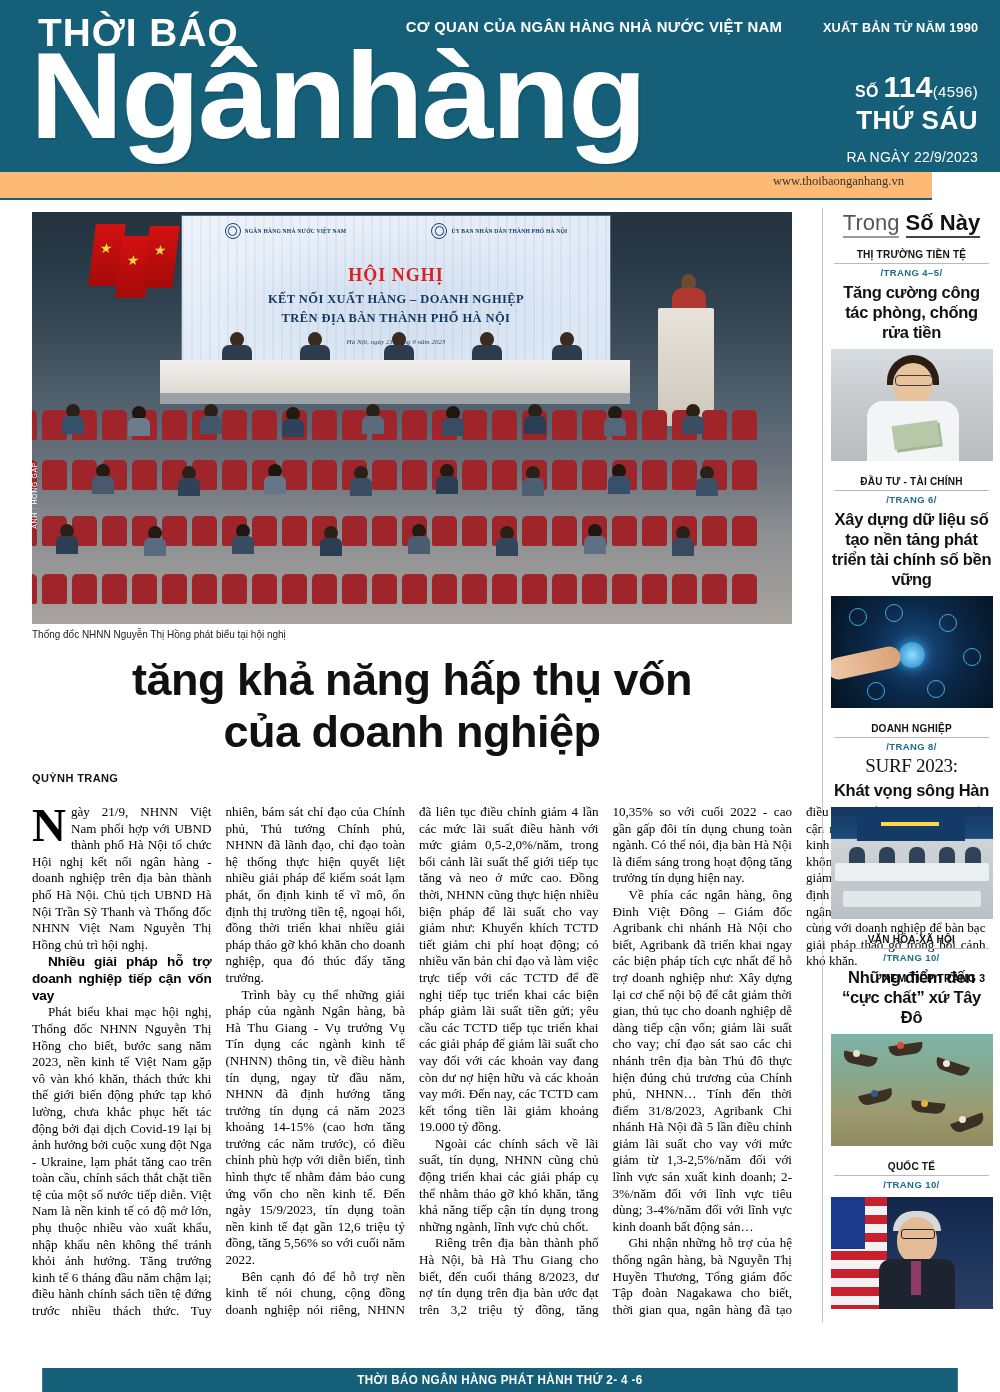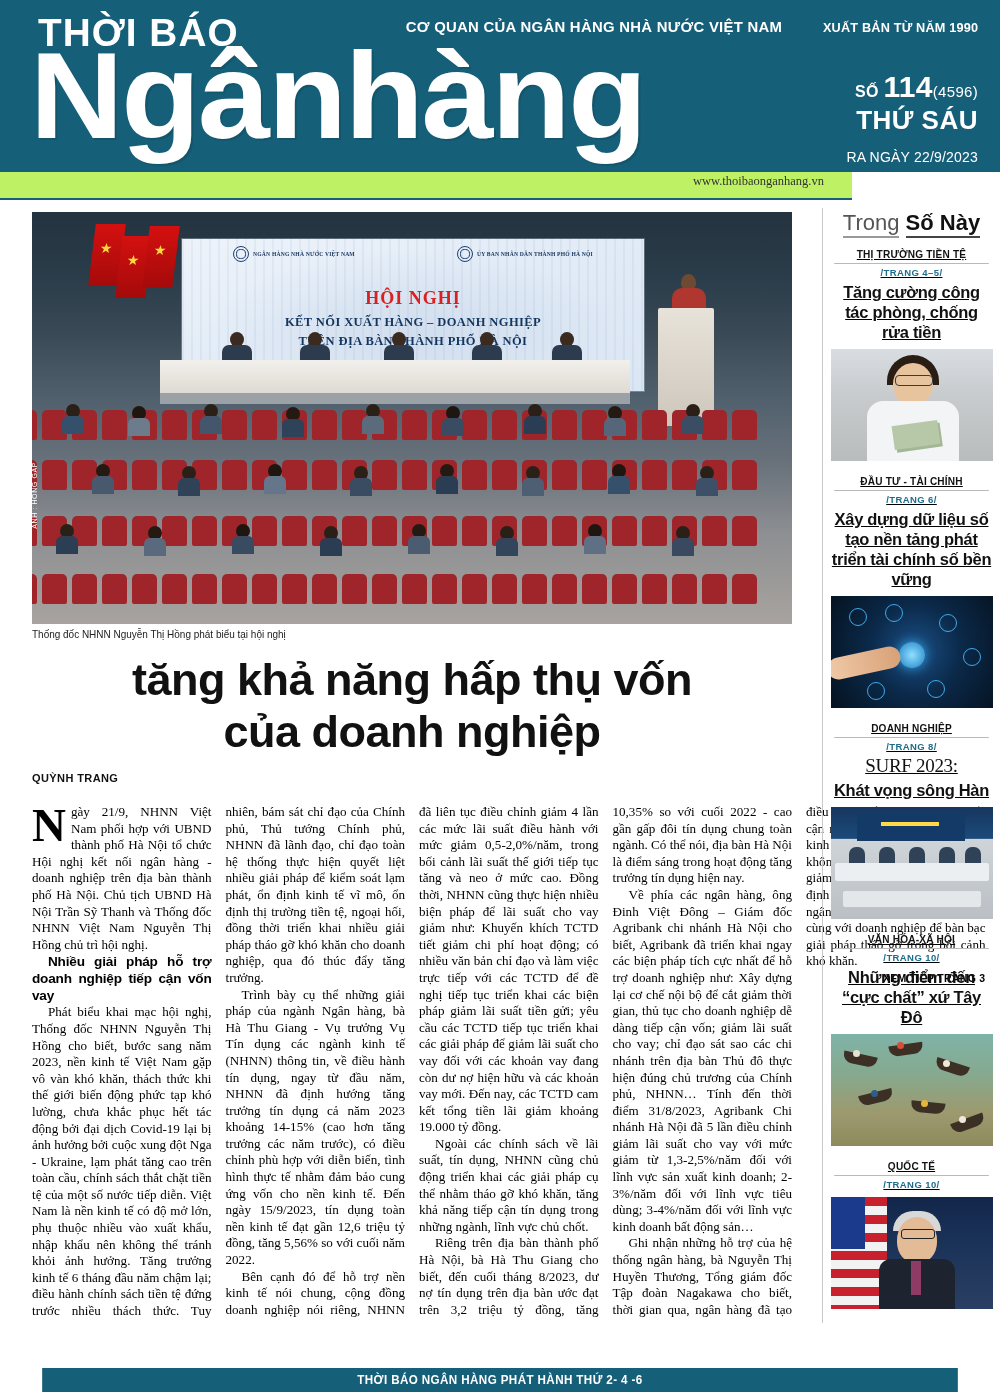--- a/index.html
+++ b/index.html
@@ -45,21 +45,21 @@
   .mh-issue{
     position:absolute;right:22px;top:70px;width:210px;text-align:right;
     font-family:"Liberation Sans",sans-serif;color:#fff;
   }
   .mh-issue .line1{font-size:16px;font-weight:bold;letter-spacing:.3px;}
   .mh-issue .line1 .num{font-size:30px;font-weight:bold;}
   .mh-issue .line1 .par{font-size:15px;font-weight:normal;}
   .mh-issue .line2{font-size:26px;font-weight:bold;margin-top:1px;letter-spacing:.5px;}
   .mh-issue .line3{font-size:14px;font-weight:normal;margin-top:13px;letter-spacing:.2px;}
   .mh-url-bar{
-    width:852px;height:26px;background:#bef264;position:relative;
+    width:932px;height:26px;background:#fdba74;position:relative;
     border-bottom:2px solid #165f78;
   }
   .mh-url{
     position:absolute;right:28px;top:2px;
     font-family:"Liberation Serif",serif;font-size:12.5px;color:#333;
   }
   
   .page{position:relative;width:1000px;}
   .main-col{
     position:absolute;left:0;top:0;width:820px;padding:12px 28px 0 32px;
@@ -77,24 +77,23 @@
     writing-mode:vertical-rl;transform:rotate(180deg);
     font-family:"Liberation Sans",sans-serif;font-size:7px;
     letter-spacing:.6px;color:#fff;z-index:5;
   }
   .photo{
     position:absolute;inset:0;
     background:
       linear-gradient(180deg,#23333f 0%,#2b3c4a 16%,#3a4a57 30%, #51616d 46%, #6b737c 62%, #8d8f92 78%, #a8a39f 100%);
   }
   .banner{
-    position:absolute;left:150px;top:4px;width:462px;height:152px;
+    position:absolute;left:150px;top:4px;width:428px;height:152px;
     background:linear-gradient(160deg,#eef3fa 0%,#e3ecf7 40%,#dbe6f4 100%);
     box-shadow:0 0 0 1px rgba(255,255,255,.25);
-    margin-top:23px;
   }
   .banner:before{
     content:"";position:absolute;inset:0;
     background:
       repeating-linear-gradient(90deg,rgba(120,150,185,.10) 0 2px,transparent 2px 9px),
       radial-gradient(ellipse at 50% 60%,rgba(120,150,190,.15),transparent 62%);
   }
   .bn-top{position:absolute;top:7px;left:0;width:100%;display:flex;justify-content:space-around;align-items:center;}
   .bn-org{display:flex;align-items:center;gap:4px;}
   .bn-seal{width:14px;height:14px;border-radius:50%;border:1.2px solid #1b3f6e;position:relative;flex:none;}
@@ -170,21 +169,21 @@
     font-family:"Liberation Sans",sans-serif;font-weight:bold;font-size:10.5px;
     text-align:right;margin-top:8px;letter-spacing:.3px;text-indent:0;
   }
   
   .side-title{
     text-align:center;font-family:"Liberation Sans",sans-serif;
     font-size:22px;color:#2b2b2b;margin:2px 0 12px 0;
   }
   .side-title b{color:#111;border-bottom:2px solid #444;padding-bottom:1px;}
   .side-title i{font-style:normal;border-bottom:2px solid #999;padding-bottom:1px;color:#555;}
-  .sec{margin-bottom:14px;text-decoration:underline;}
+  .sec{margin-bottom:14px;}
   .sec-cat{
     text-align:center;font-family:"Liberation Sans",sans-serif;font-weight:bold;
     font-size:10.5px;letter-spacing:.2px;color:#111;
     padding-bottom:3px;border-bottom:1px solid #b9b9b9;
     transform:scaleX(.96);
   }
   .sec-page{
     text-align:center;font-family:"Liberation Sans",sans-serif;font-weight:bold;
     font-size:9.5px;letter-spacing:.4px;color:#1d6c8c;margin-top:3px;
   }

